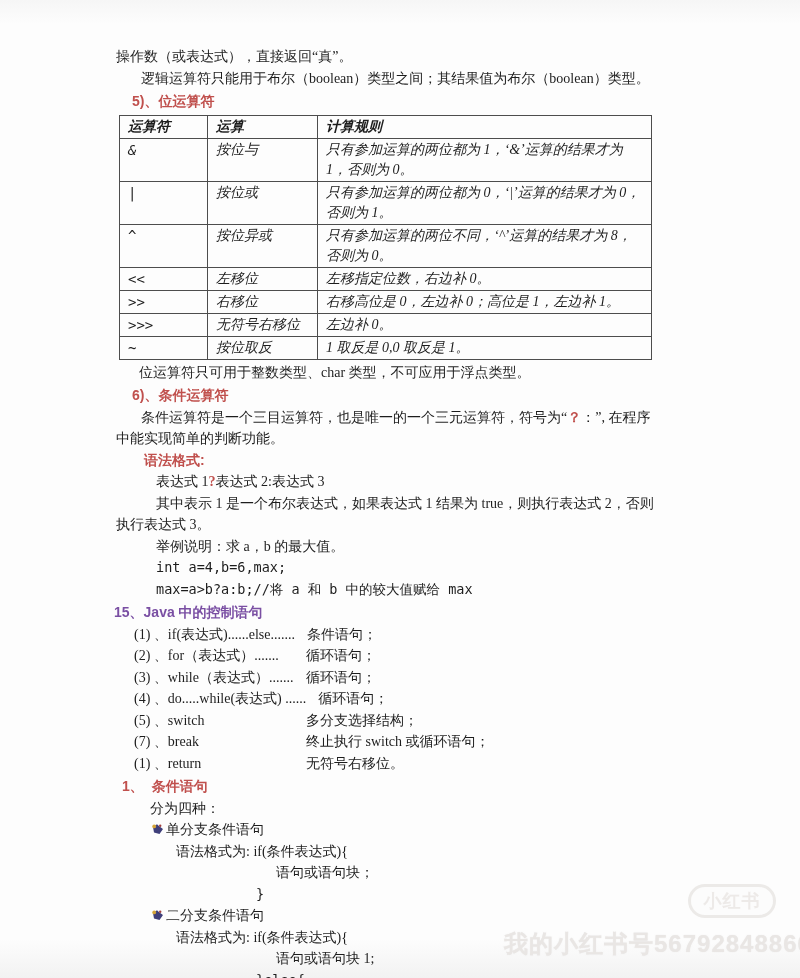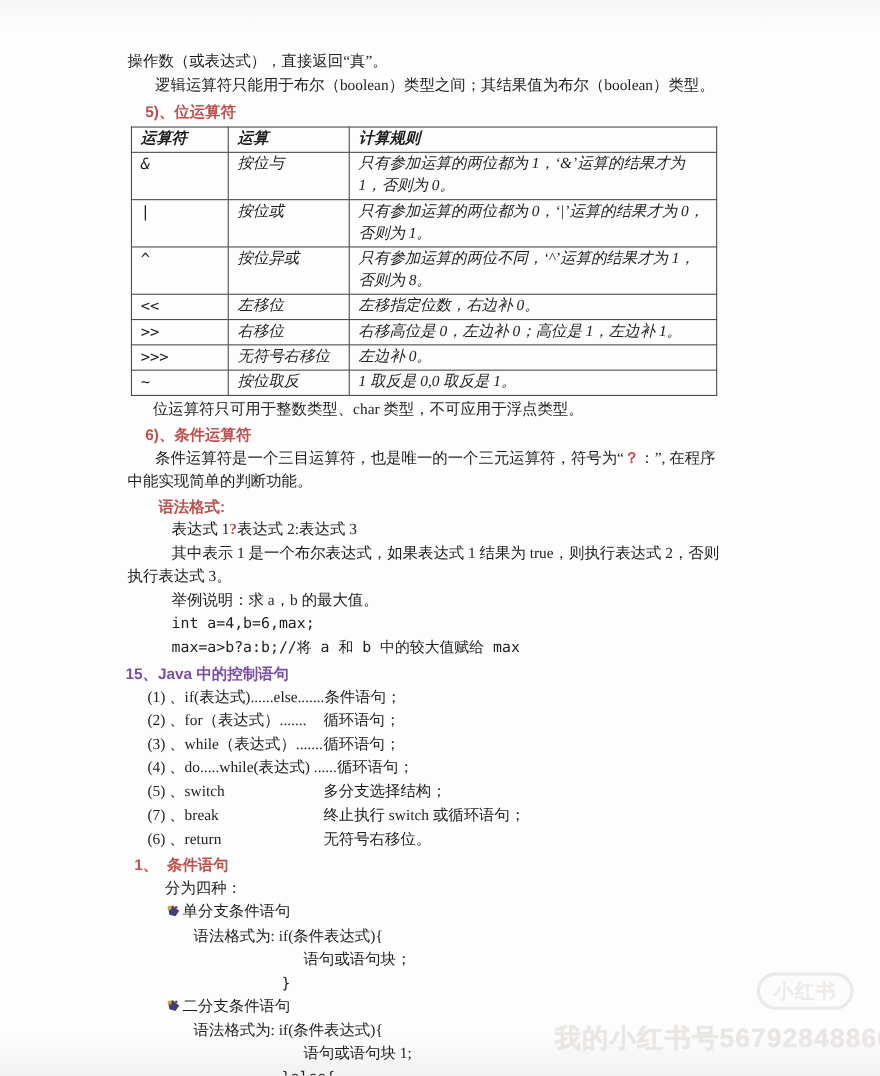--- a/index.html
+++ b/index.html
@@ -32,21 +32,21 @@
   }
   table.ops th,table.ops td{
     border:1px solid #4d4d4d;
     padding:1px 8px;line-height:20px;vertical-align:top;
     font-size:14px;text-align:left;font-style:italic;
   }
   table.ops th{font-weight:bold;}
   table.ops col.c1{width:88px;}
   table.ops col.c2{width:110px;}
   
-  .ctl-item{display:flex;line-height:21.5px;white-space:nowrap;}
+  .ctl-item{display:flex;line-height:21.5px;white-space:nowrap;gap:12px;}
   .ctl-left{min-width:160px;}
   
   .bullet{display:inline-block;width:13px;height:13px;vertical-align:-2px;margin-right:2px;}
   
   .wm-badge{
     position:absolute;left:688px;top:884px;width:82px;height:28px;
     border:3px solid rgba(233,230,228,.85);border-radius:18px;
     color:rgba(236,233,231,.95);font-size:18px;font-weight:bold;
     font-family:"Liberation Sans","DejaVu Sans",sans-serif;
     text-align:center;line-height:28px;letter-spacing:1px;
@@ -91,21 +91,21 @@
           <td>只有参加运算的两位都为 1，‘&amp;’运算的结果才为 1，否则为 0。</td>
         </tr>
         <tr>
           <td class="mono">|</td>
           <td>按位或</td>
           <td>只有参加运算的两位都为 0，‘|’运算的结果才为 0，否则为 1。</td>
         </tr>
         <tr>
           <td class="mono">^</td>
           <td>按位异或</td>
-          <td>只有参加运算的两位不同，‘^’运算的结果才为 1，否则为 8。</td>
+          <td>只有参加运算的两位不同，‘^’运算的结果才为 8，否则为 0。</td>
         </tr>
         <tr>
           <td class="mono">&lt;&lt;</td>
           <td>左移位</td>
           <td>左移指定位数，右边补 0。</td>
         </tr>
         <tr>
           <td class="mono">&gt;&gt;</td>
           <td>右移位</td>
           <td>右移高位是 0，左边补 0；高位是 1，左边补 1。</td>
@@ -161,21 +161,21 @@
       </div>
     <div class="ctl-item i18">
         <span class="ctl-left">(5) 、switch</span>
         <span>多分支选择结构；</span>
       </div>
     <div class="ctl-item i18">
         <span class="ctl-left">(7) 、break</span>
         <span>终止执行 switch 或循环语句；</span>
       </div>
     <div class="ctl-item i18">
-        <span class="ctl-left">(6) 、return</span>
+        <span class="ctl-left">(1) 、return</span>
         <span>无符号右移位。</span>
       </div>
 
     <div class="line i6 h-red mt2"><span>1、</span><span style="margin-left:8px">条件语句</span></div>
 
     <div class="line i34">分为四种：</div>
 
     <div class="line i35"><span class="bullet"><svg width="13" height="13" viewBox="0 0 13 13">
             <path d="M2 4 L6 1.2 L8.5 3.5 L12 6 L8.5 11 L3 9.5 Z" fill="#3f3f7a"></path>
             <circle cx="3.2" cy="3.4" r="1.9" fill="#d4a437"></circle>

